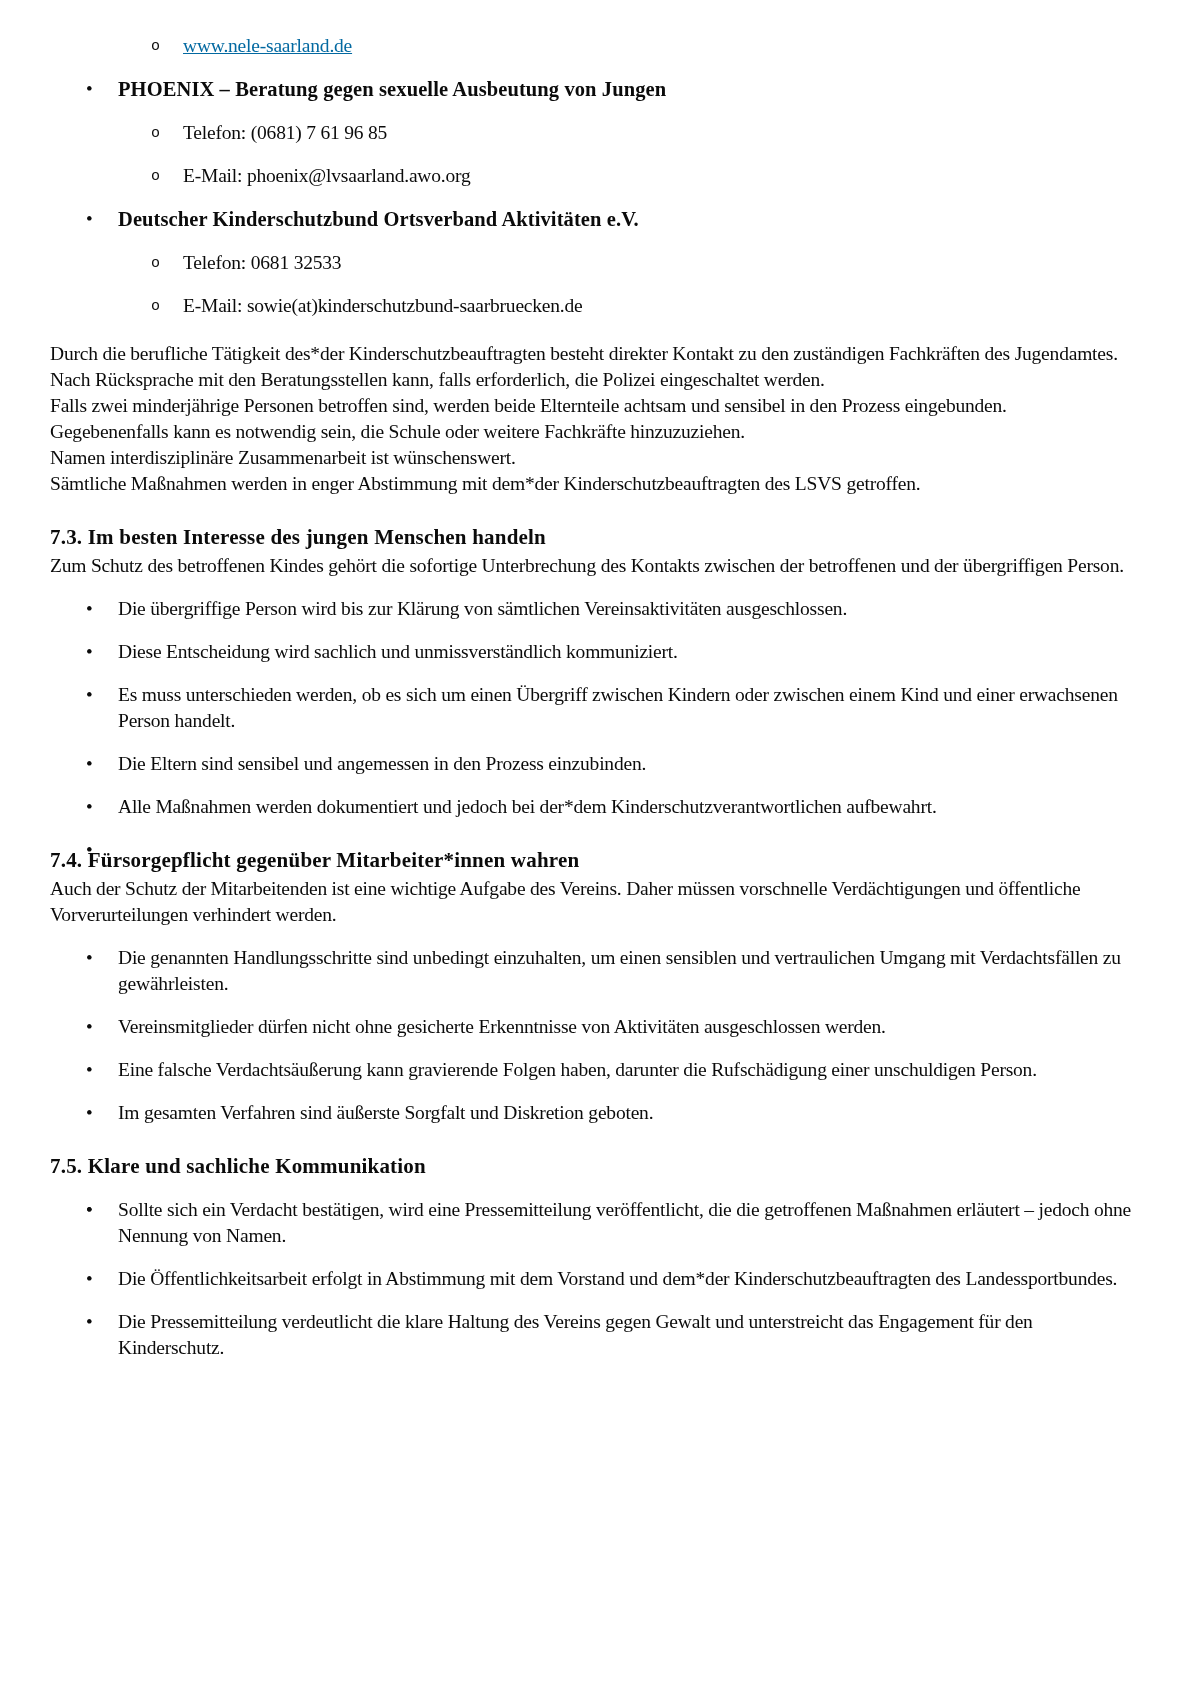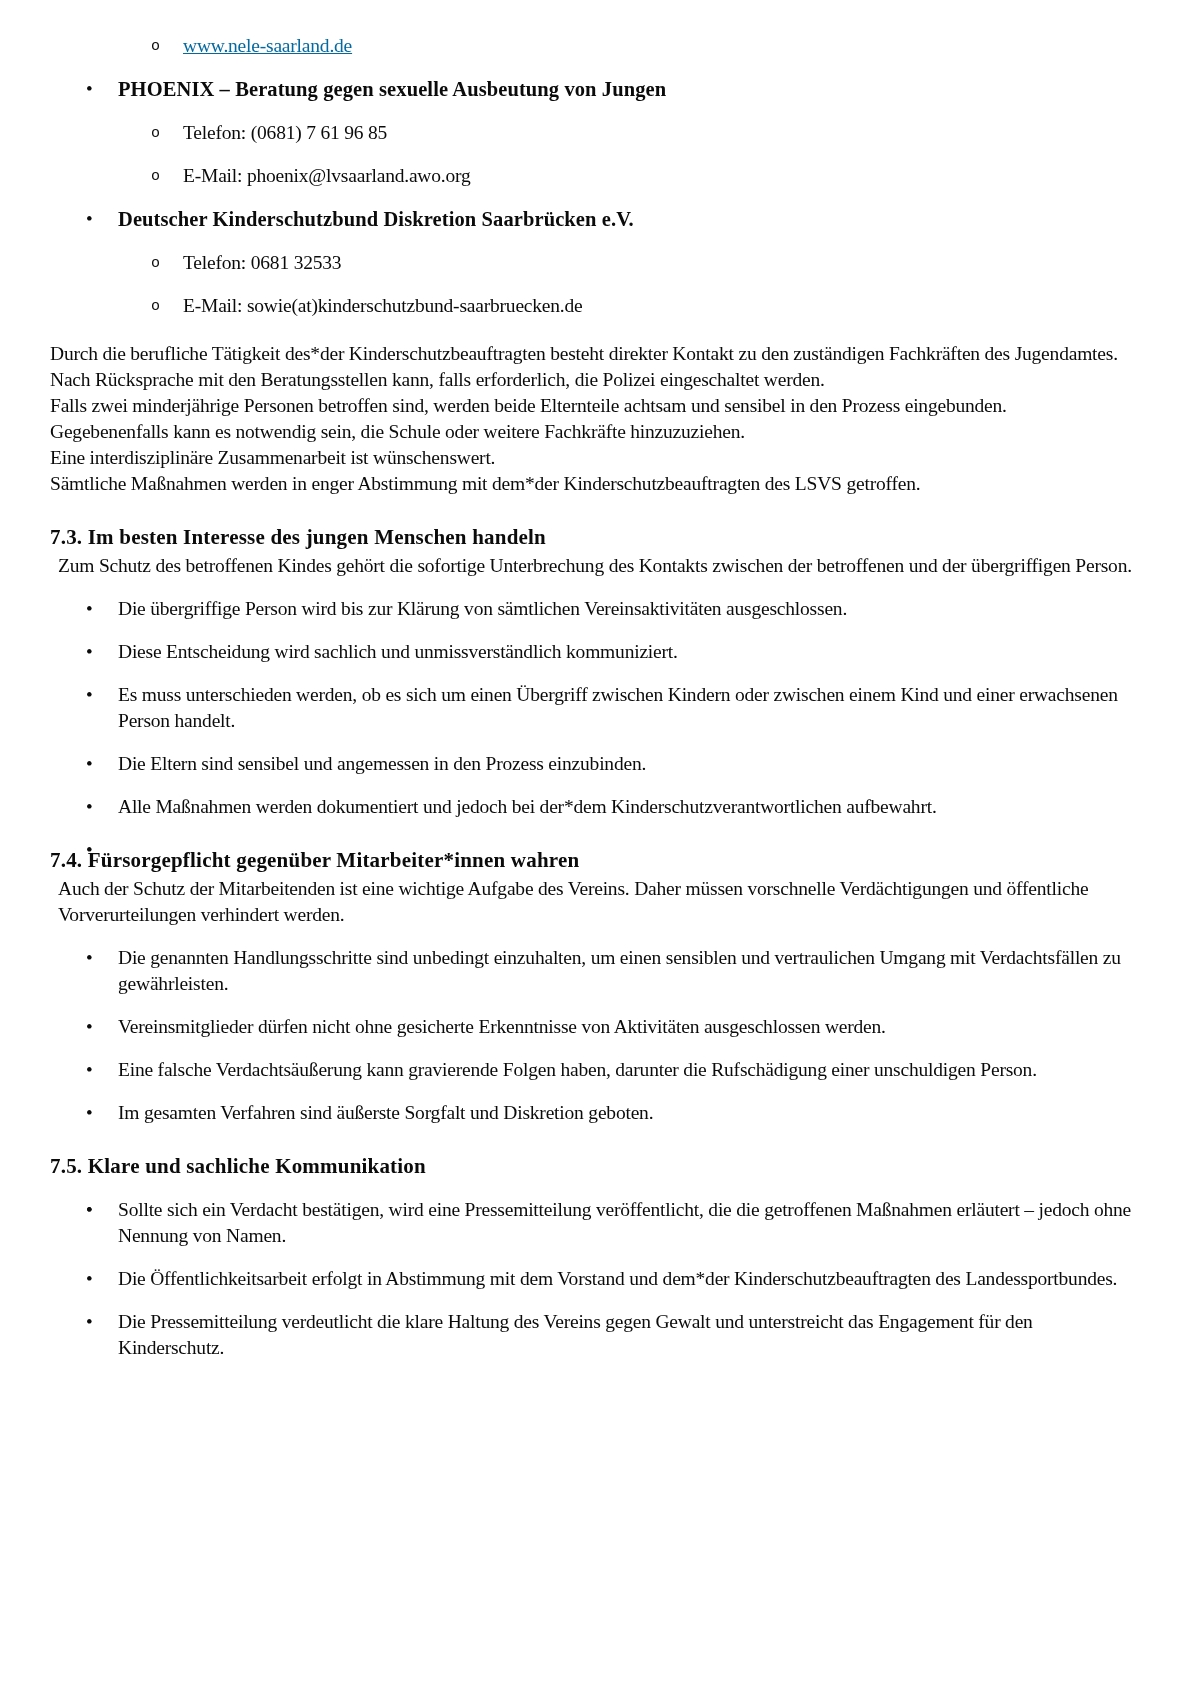--- a/index.html
+++ b/index.html
@@ -59,21 +59,21 @@
   .para { margin: 22px 0 12px 0; }
   .pline { display: block; }
 
   h2.sec {
     font-size: 21px;
     font-weight: 700;
     letter-spacing: 0.2px;
     margin: 26px 0 0 0;
     line-height: 28px;
   }
-  .intro { margin: 2px 0 0 8px; }
+  .intro { margin: 2px 0 0 0; }
 
   .bullets { margin-top: 4px; }
 </style>
 </head>
 <body>
 
 <div class="page">
 
   <div class="li2">
     <span class="marker2">o</span>
@@ -88,37 +88,37 @@
     <span class="marker2">o</span>
     <span>Telefon: (0681) 7 61 96 85</span>
   </div>
   <div class="li2">
     <span class="marker2">o</span>
     <span>E-Mail: phoenix@lvsaarland.awo.org</span>
   </div>
 
   <div class="li1">
     <span class="marker1">•</span>
-    <span class="btitle">Deutscher Kinderschutzbund Diskretion Saarbrücken e.V.</span>
+    <span class="btitle">Deutscher Kinderschutzbund Ortsverband Aktivitäten e.V.</span>
   </div>
   <div class="li2">
     <span class="marker2">o</span>
     <span>Telefon: 0681 32533</span>
   </div>
   <div class="li2">
     <span class="marker2">o</span>
     <span>E-Mail: sowie(at)kinderschutzbund-saarbruecken.de</span>
   </div>
 
   <div class="para">
     <span class="pline">Durch die berufliche Tätigkeit des*der Kinderschutzbeauftragten besteht direkter Kontakt zu den zuständigen Fachkräften des Jugendamtes.</span>
     <span class="pline">Nach Rücksprache mit den Beratungsstellen kann, falls erforderlich, die Polizei eingeschaltet werden.</span>
     <span class="pline">Falls zwei minderjährige Personen betroffen sind, werden beide Elternteile achtsam und sensibel in den Prozess eingebunden.</span>
     <span class="pline">Gegebenenfalls kann es notwendig sein, die Schule oder weitere Fachkräfte hinzuzuziehen.</span>
-    <span class="pline">Eine interdisziplinäre Zusammenarbeit ist wünschenswert.</span>
+    <span class="pline">Namen interdisziplinäre Zusammenarbeit ist wünschenswert.</span>
     <span class="pline">Sämtliche Maßnahmen werden in enger Abstimmung mit dem*der Kinderschutzbeauftragten des LSVS getroffen.</span>
   </div>
 
   <h2 class="sec">7.3. Im besten Interesse des jungen Menschen handeln</h2>
   <div class="intro">Zum Schutz des betroffenen Kindes gehört die sofortige Unterbrechung des Kontakts zwischen der betroffenen und der übergriffigen Person.</div>
   <div class="bullets">
     <div class="li1">
       <span class="marker1">•</span>
       <span>Die übergriffige Person wird bis zur Klärung von sämtlichen Vereinsaktivitäten ausgeschlossen.</span>
     </div>

